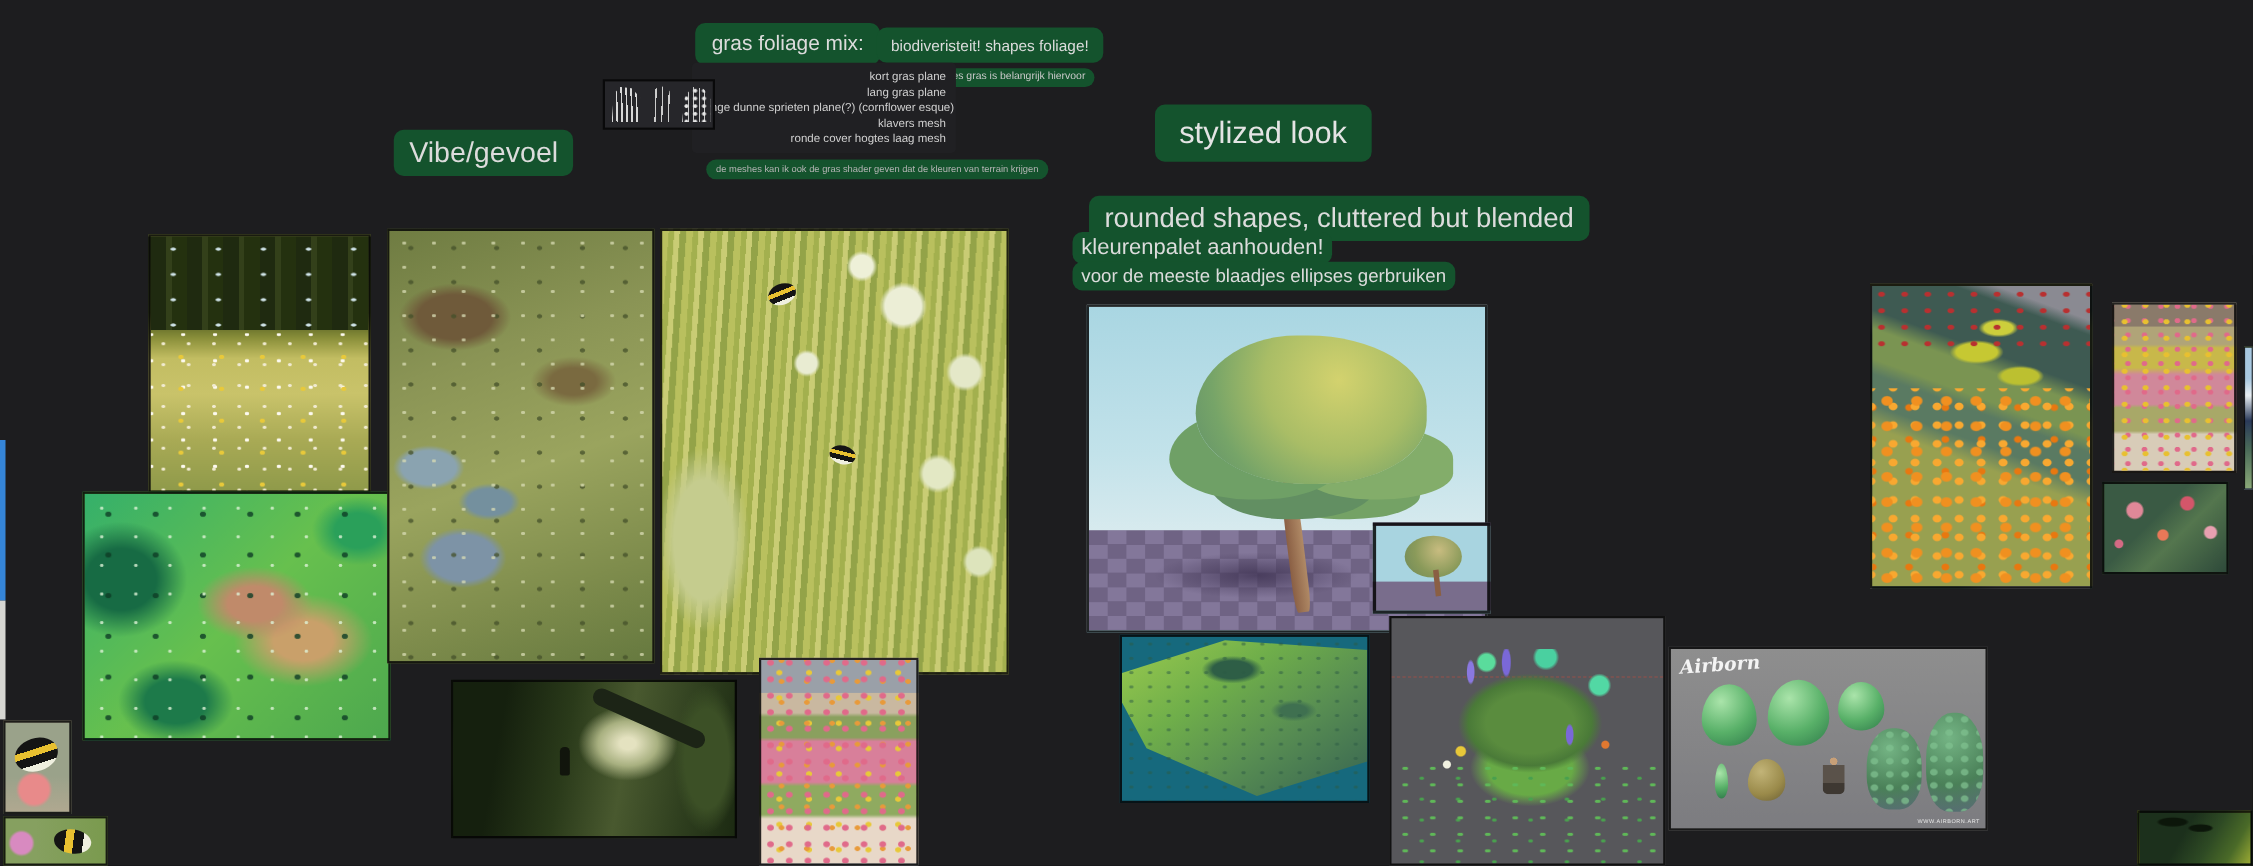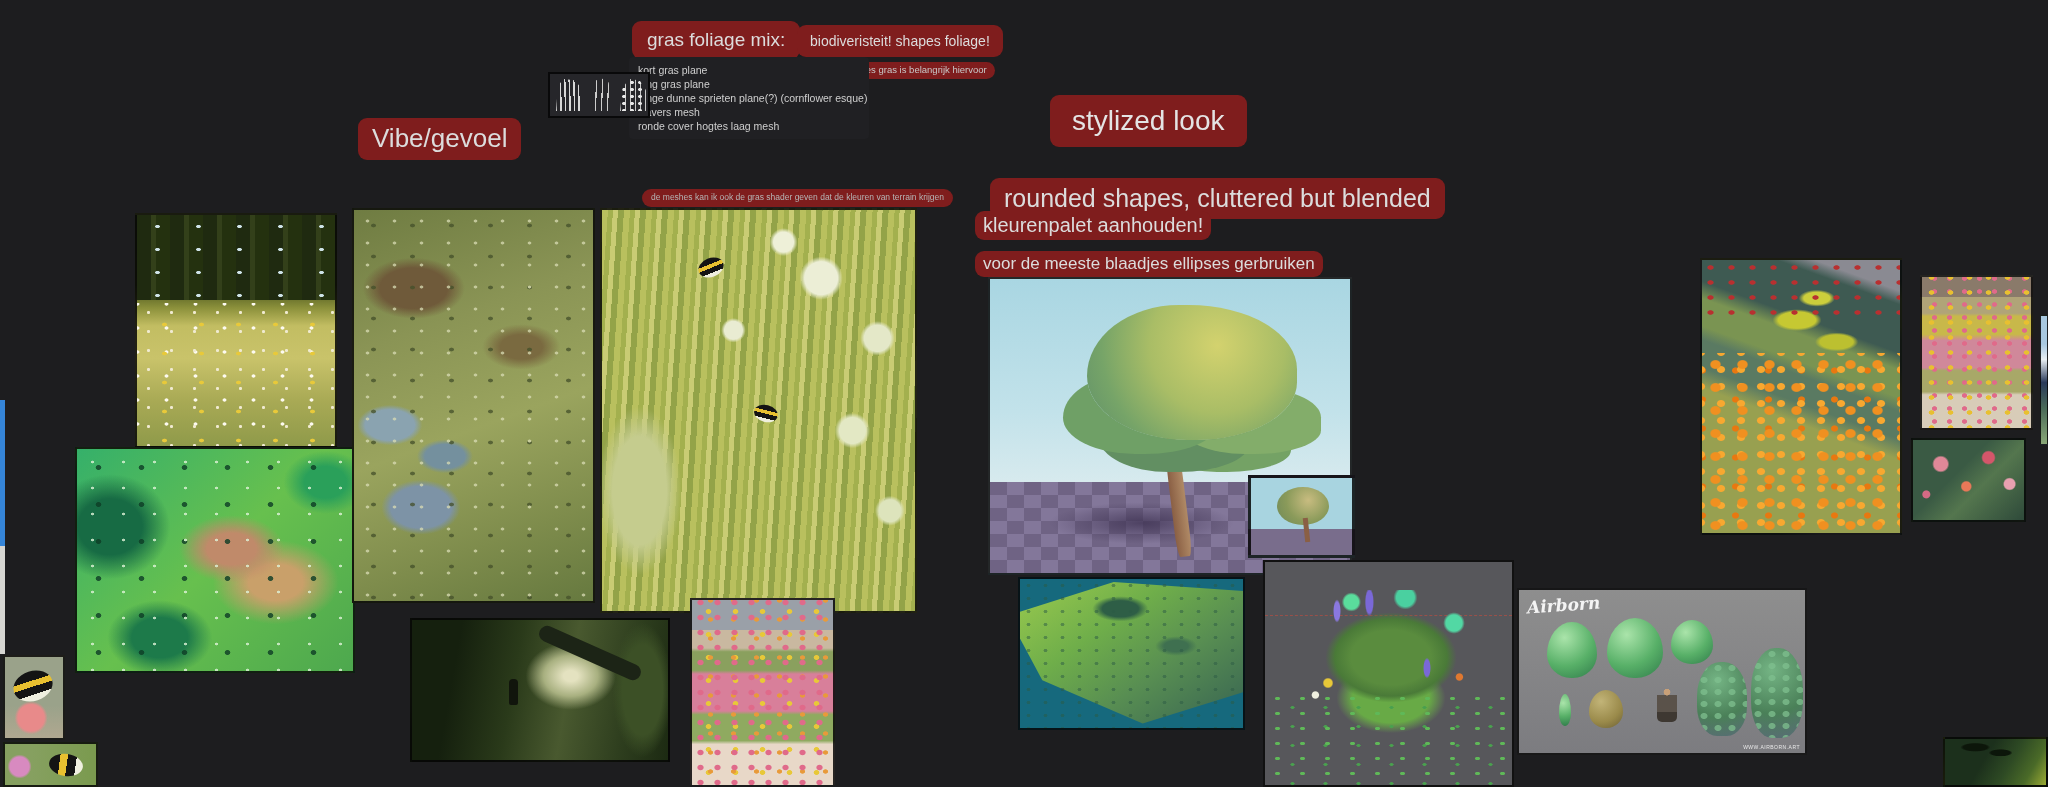--- a/index.html
+++ b/index.html
@@ -1,19 +1,19 @@
 <!DOCTYPE html>
 <html><head>
 <meta charset="utf-8">
 <style>
   html,body{margin:0;padding:0;background:#151517;}
   #board{position:relative;width:2048px;height:787px;overflow:hidden;
          background:#1d1d1f;font-family:"Liberation Sans",sans-serif;}
   
-  .note{position:absolute;background:#7f1d1d;color:#dcdcdc;border-radius:9px;
+  .note{position:absolute;background:#14532d;color:#dcdcdc;border-radius:9px;
         white-space:nowrap;line-height:1.15;}
   .n-title{font-size:19px;padding:8px 15px;}
   .n-big{font-size:28px;padding:10px 22px;color:#e4e4e4;}
   .n-med{font-size:25px;padding:6px 14px;}
   .n-sub{font-size:14px;padding:8px 13px;}
   .n-small{font-size:9.5px;padding:3px 8px;color:#c9c9c9;}
   .n-tiny{font-size:8.5px;padding:4px 9px;color:#b5b5b5;}
   .n-list{font-size:10.5px;padding:6px 9px;background:#202023;color:#cfcfcf;
           line-height:14px;border-radius:4px;white-space:normal;}
   .n-list div{white-space:nowrap;}
@@ -252,36 +252,36 @@
 </style>
 </head>
 <body>
 
 <div id="board">
 
   <div class="note n-title" style="left:632px;top:21px;">gras foliage mix:</div>
   <div class="note n-sub" style="left:797px;top:25px;">biodiveristeit! shapes foliage!</div>
   <div class="note n-small" style="left:786px;top:62px;">vershillende hogtes gras is belangrijk hiervoor</div>
 
-  <div class="note n-list" style="left:629px;top:57px;width:222px;">
+  <div class="note n-list" style="left:629px;top:57px;width:222px;text-align:right;">
     <div>kort gras plane</div>
     <div>lang gras plane</div>
     <div>lange dunne sprieten plane(?) (cornflower esque)</div>
     <div>klavers mesh</div>
     <div>ronde cover hogtes laag mesh</div>
   </div>
 
-  <div class="note n-tiny" style="left:642px;top:145px;margin-top:44px;">de meshes kan ik ook de gras shader geven dat de kleuren van terrain krijgen</div>
+  <div class="note n-tiny" style="left:642px;top:145px;">de meshes kan ik ook de gras shader geven dat de kleuren van terrain krijgen</div>
 
   <div class="note n-med" style="left:358px;top:118px;font-size:26px;">Vibe/gevoel</div>
 
   <div class="note n-big" style="left:1050px;top:95px;">stylized look</div>
   <div class="note n-med" style="left:990px;top:178px;">rounded shapes, cluttered but blended</div>
   <div class="note n-med" style="left:975px;top:211px;font-size:20px;padding:3px 8px;">kleurenpalet aanhouden!</div>
-  <div class="note n-med" style="left:975px;top:238px;font-size:17px;padding:3px 8px;margin-top:13px;">voor de meeste blaadjes ellipses gerbruiken</div>
+  <div class="note n-med" style="left:975px;top:238px;font-size:17px;padding:3px 8px;">voor de meeste blaadjes ellipses gerbruiken</div>
 
   <div class="img" id="strip-blue"></div>
   <div class="img" id="strip-white"></div>
 
   <div class="img" id="img-meadow">
     <div class="layer trees"></div>
     <div class="layer dots"></div>
   </div>
 
   <div class="img" id="img-ghibli">

